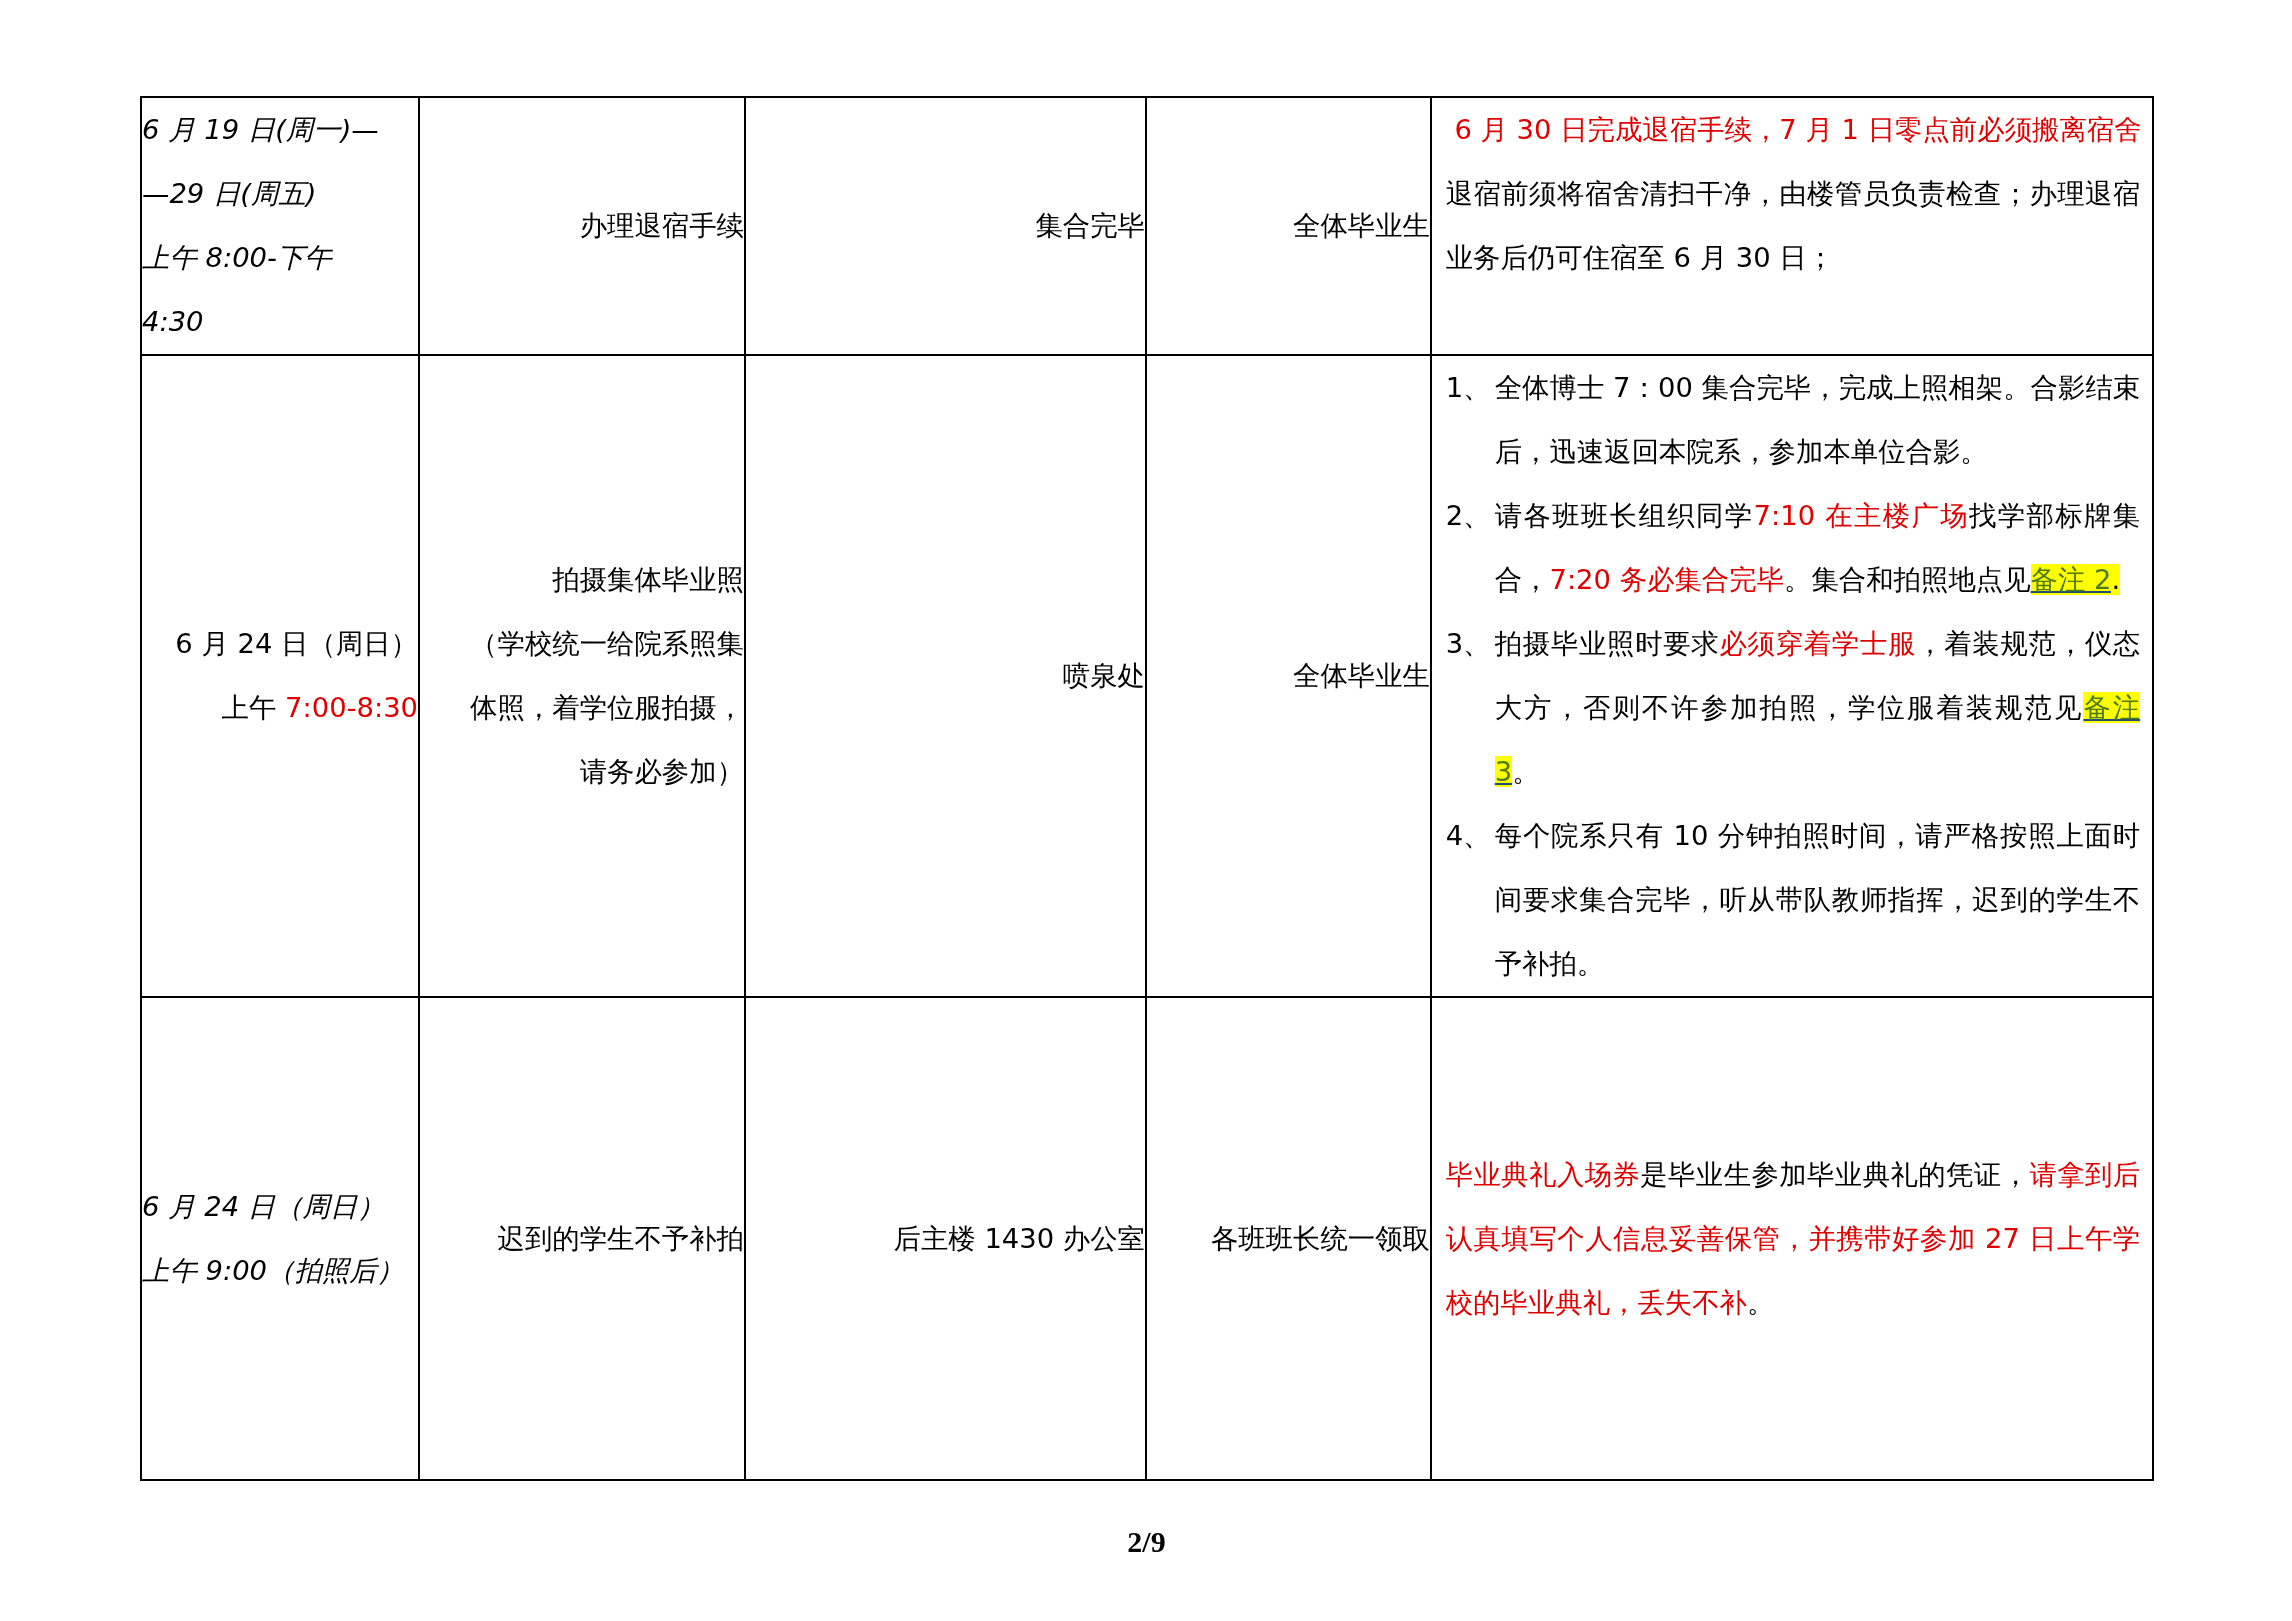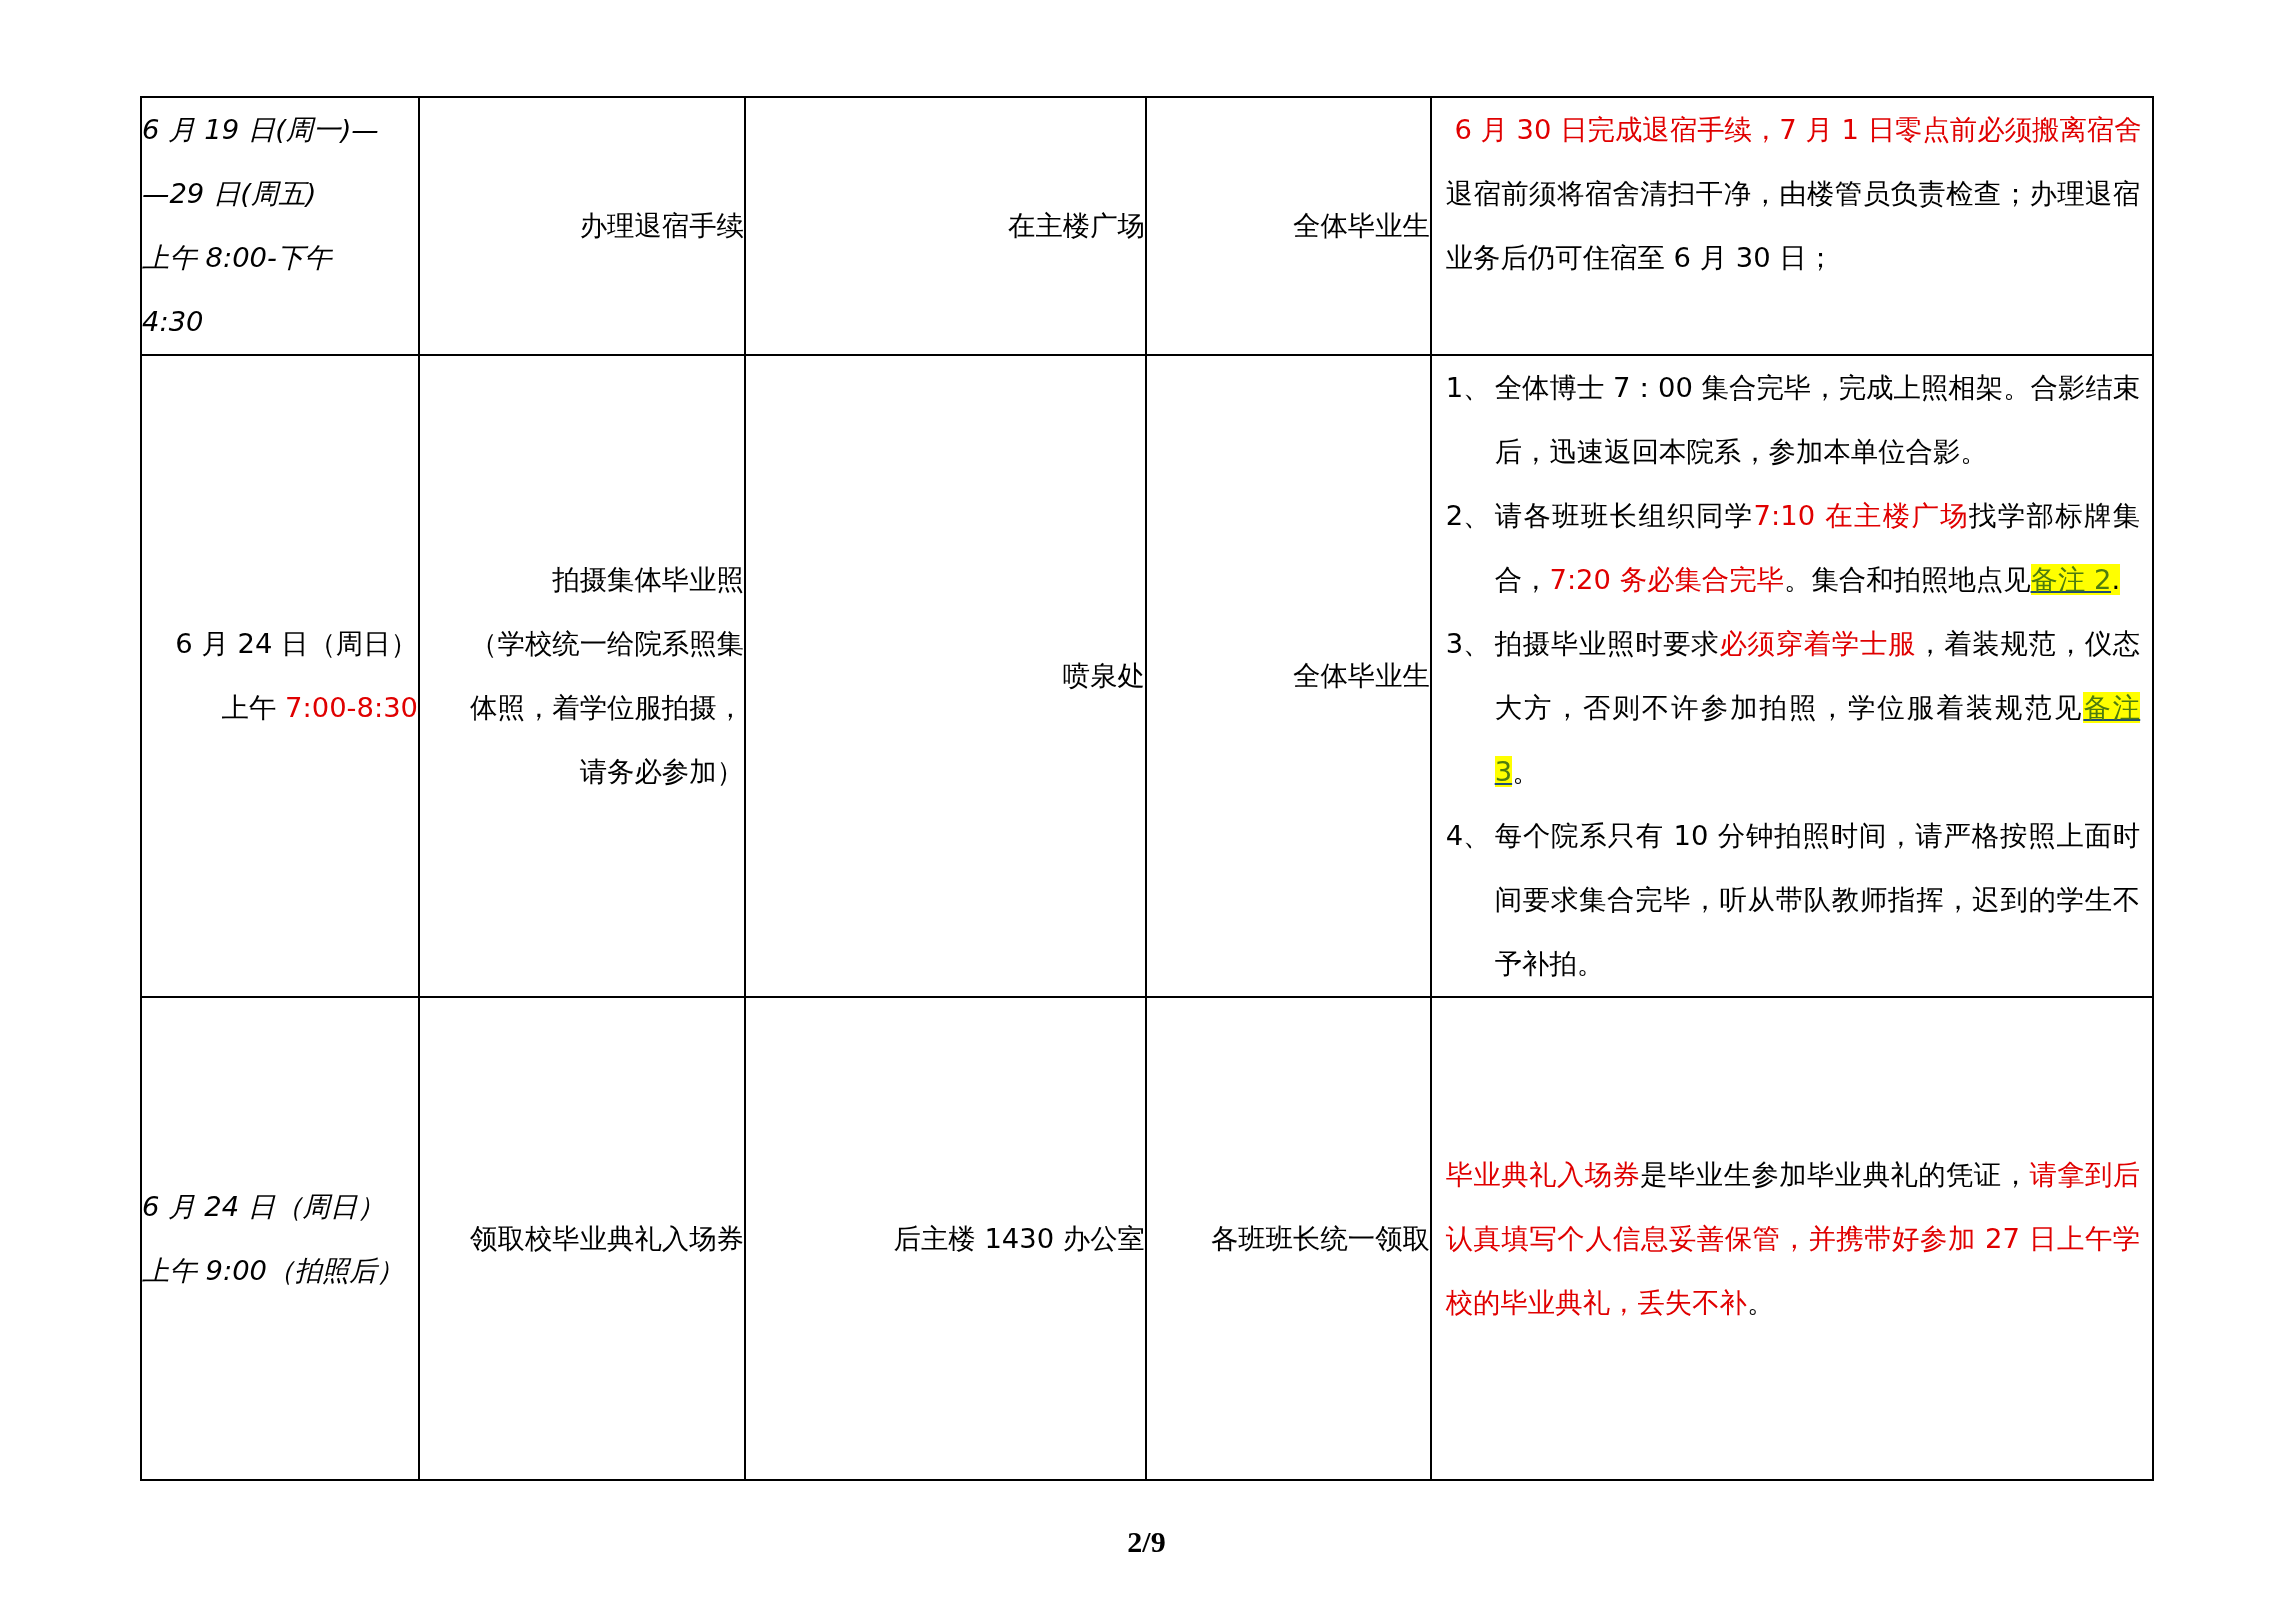--- a/index.html
+++ b/index.html
@@ -36,21 +36,21 @@
       </colgroup>
     <tbody>
         <tr class="r1">
       <td class="dcell">
         <div>6 月 19 日(周一)—</div>
         <div>—29 日(周五)</div>
         <div>上午 8:00-下午</div>
         <div>4:30</div>
       </td>
       <td class="center">办理退宿手续</td>
-      <td class="center">在主楼广场</td>
+      <td class="center">集合完毕</td>
       <td class="center">全体毕业生</td>
       <td class="note" style="vertical-align:top;">
         <div class="red" style="white-space:pre;"> 6 月 30 日完成退宿手续，7 月 1 日零点前必须搬离宿舍</div>
         <div>退宿前须将宿舍清扫干净，由楼管员负责检查；办理退宿业务后仍可住宿至 6 月 30 日；</div>
       </td>
     </tr>
     <tr class="r2">
       <td class="center">
         <div>6 月 24 日（周日）</div>
         <div><span style="white-space:pre;">上午 </span><span class="red">7:00-8:30</span></div>
@@ -70,21 +70,21 @@
           <li><span class="num">3、</span><span>拍摄毕业照时要求</span><span class="red">必须穿着学士服</span><span>，着装规范，仪态大方，否则不许参加拍照，学位服着装规范见</span><span class="hl">备注 3</span><span>。</span></li>
           <li><span class="num">4、</span><span>每个院系只有 10 分钟拍照时间，请严格按照上面时间要求集合完毕，听从带队教师指挥，迟到的学生不予补拍。</span></li>
         </ol>
       </td>
     </tr>
     <tr class="r3">
       <td class="dcell">
         <div>6 月 24 日（周日）</div>
         <div>上午 9:00（拍照后）</div>
       </td>
-      <td class="center">领取校毕业典礼入场券</td>
+      <td class="center">迟到的学生不予补拍</td>
       <td class="center">后主楼 1430 办公室</td>
       <td class="center">各班班长统一领取</td>
       <td class="note">
         <span class="red">毕业典礼入场券</span><span>是毕业生参加毕业典礼的凭证，</span><span class="red">请拿到后认真填写个人信息妥善保管，并携带好参加 27 日上午学校的毕业典礼，丢失不补</span><span>。</span>
       </td>
     </tr>
   </tbody>
     </table>
 
   <div class="pageno">2/9</div>

